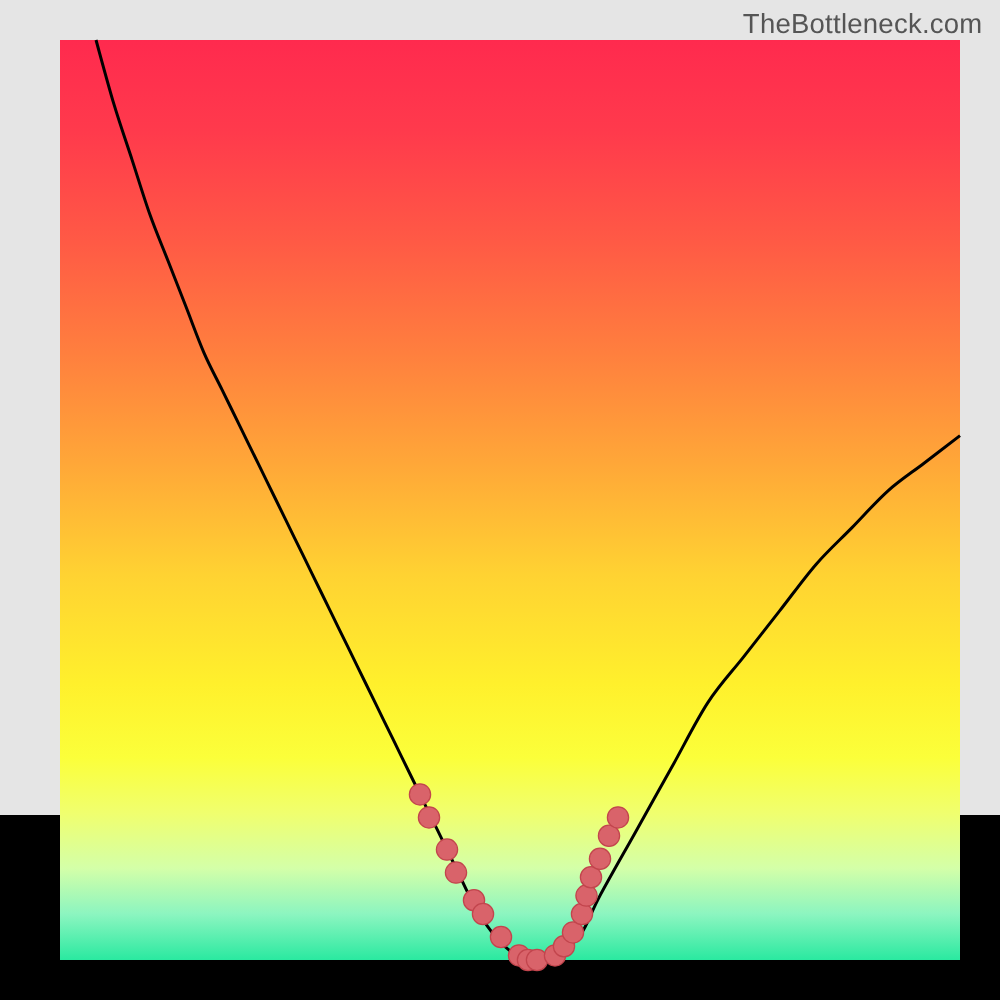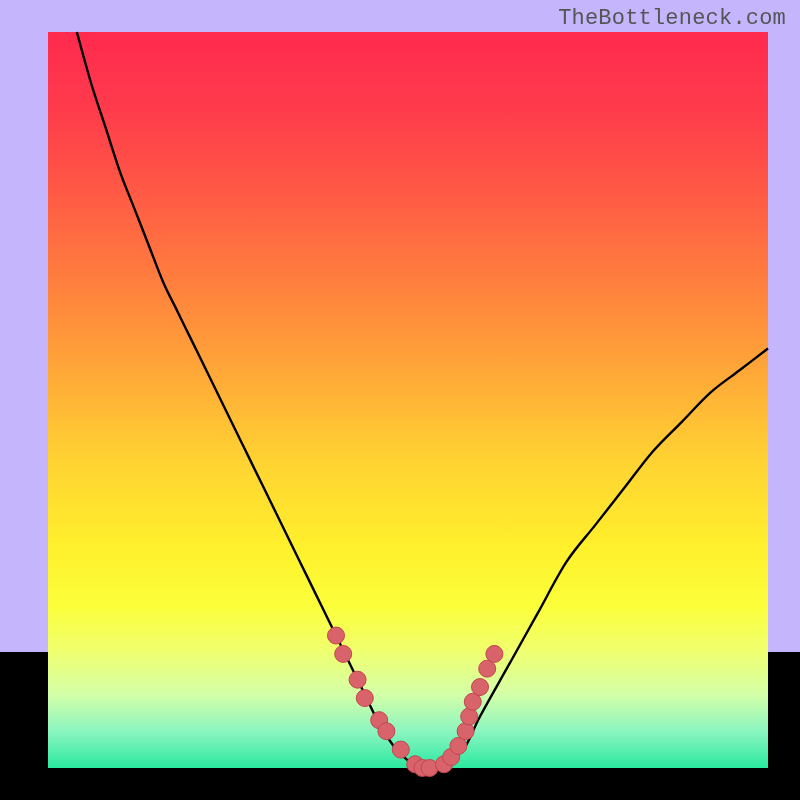--- a/index.html
+++ b/index.html
@@ -8,22 +8,21 @@
     width: 800px;
     height: 800px;
     background: #000;
     font-family: Arial, Helvetica, sans-serif;
     overflow: hidden;
   }
   .stage {
     position: relative;
     width: 800px;
     height: 652px;
-    background: #c4b5fd;
-    font-family: Liberation Mono, monospace;
+    background: #e5e5e5;
   }
   .plot-area {
     position: absolute;
     left: 48px;
     top: 32px;
     width: 720px;
     height: 736px;
   }
   .gradient-bg {
     position: absolute;

